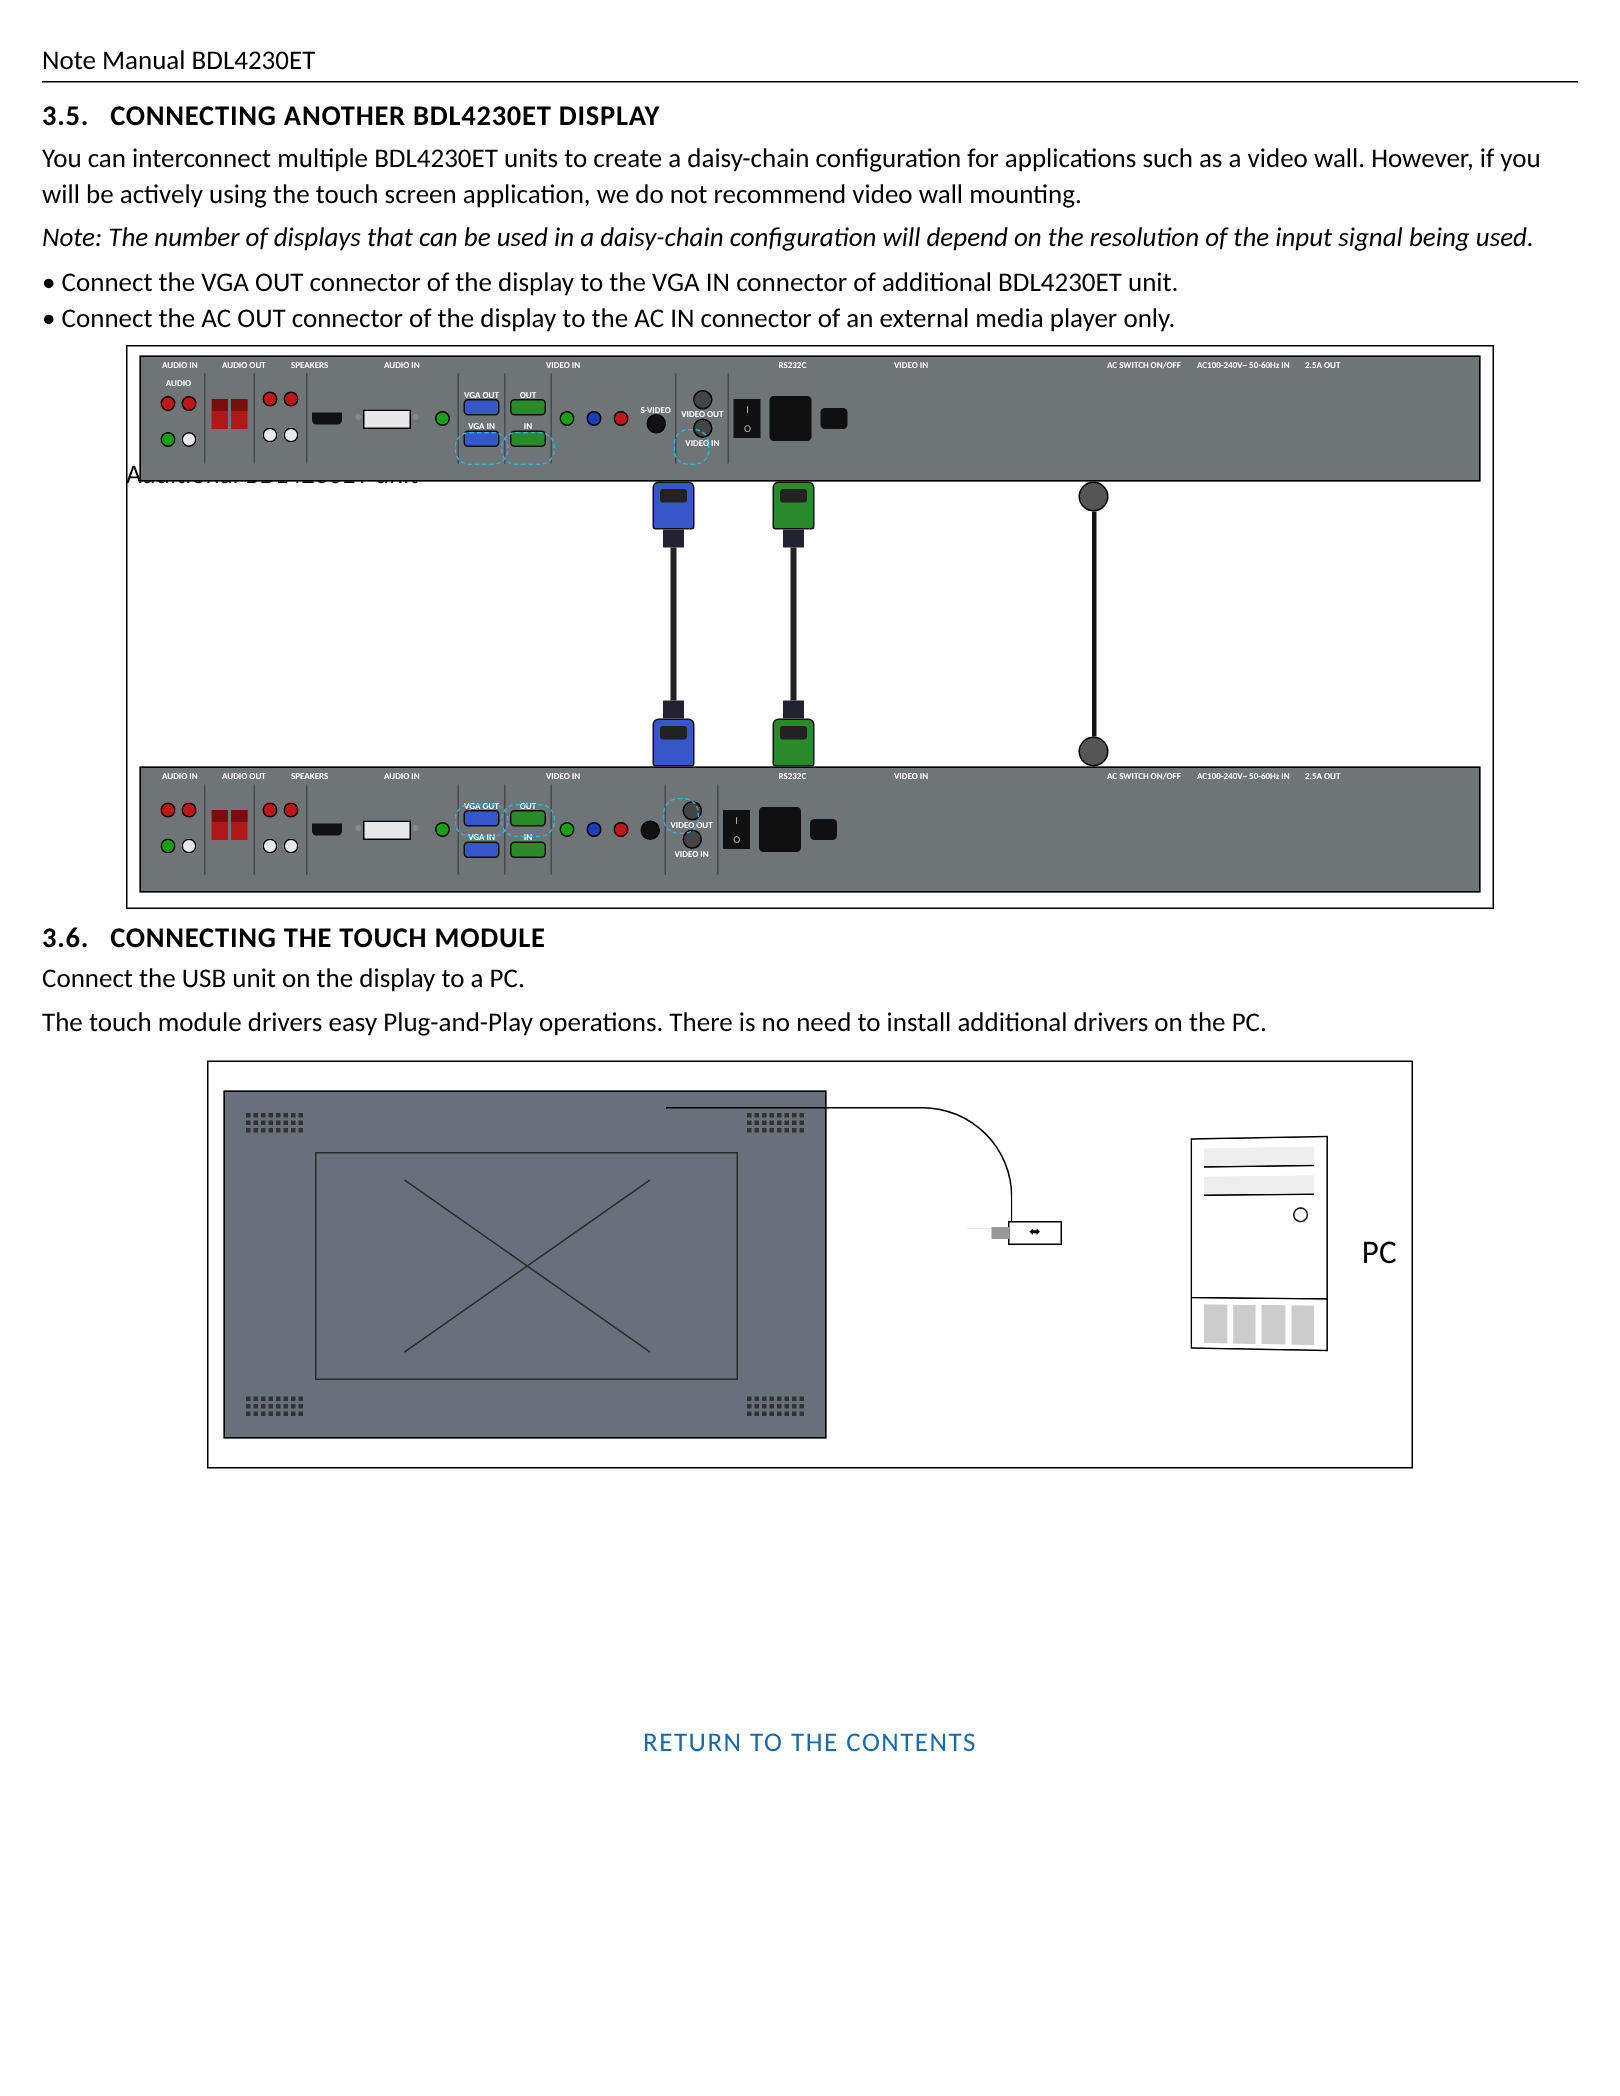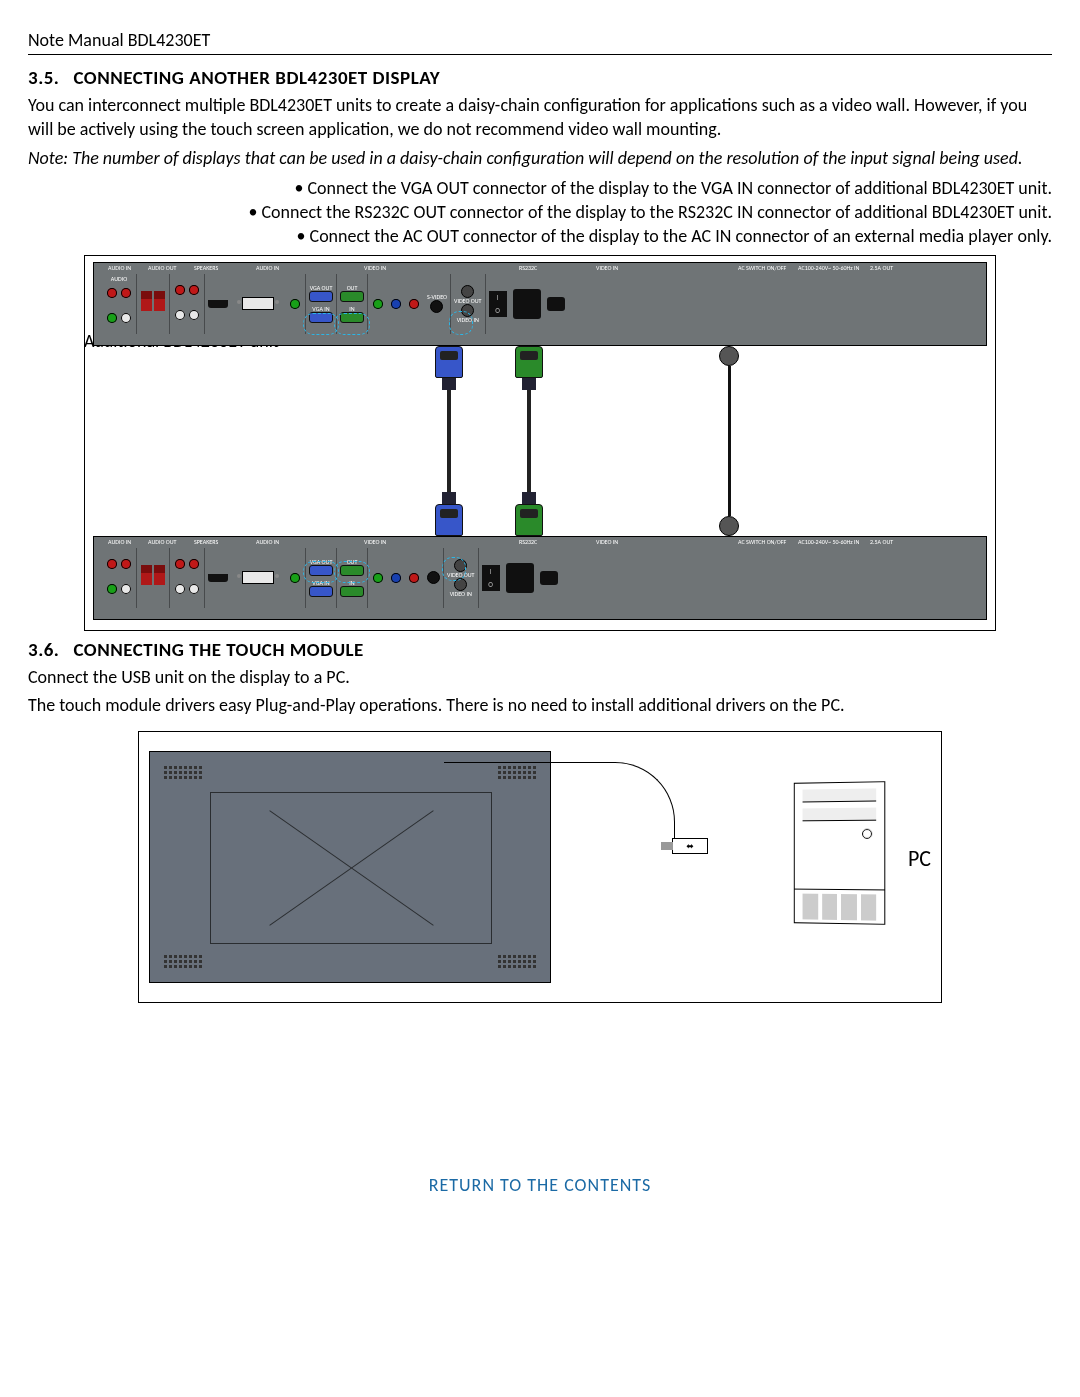--- a/index.html
+++ b/index.html
@@ -27,21 +27,21 @@
     font-size: 19px;
     letter-spacing: 0.5px;
     margin-top: 10px;
   }
   .sect-num { margin-right: 14px; }
   .body-p { margin: 2px 0 4px 0; }
   .note {
     font-style: italic;
     margin: 4px 0 6px 0;
   }
-  ul.bullets { list-style: none; padding: 0; margin: 2px 0 6px 0; text-align: right; }
+  ul.bullets { list-style: none; padding: 0; margin: 2px 0 6px 0; }
   ul.bullets li::before { content: "• "; }
 
   
   .panel-box {
     margin: 6px 56px 2px 56px;
     border: 1px solid #000;
     padding: 6px 8px 10px 8px;
     background: #fff;
   }
   .panel {
@@ -53,20 +53,21 @@
     align-items: center;
     padding: 0 8px;
     overflow: hidden;
   }
   .lbl {
     position: absolute;
     color: #fff;
     font-size: 6px;
     text-align: center;
     line-height: 1;
+    font-weight: bold;
   }
   .section { display:flex; flex-direction:column; align-items:center; margin:0 3px;}
   .jack {
     width: 10px; height: 10px; border-radius: 50%;
     background: #111; display: inline-block; margin: 2px;
     box-shadow: inset 0 0 0 1px #000;
   }
   .jack.red { background: #c01818; }
   .jack.green { background: #18a018; }
   .jack.blue { background: #1840b0; }
@@ -169,21 +170,20 @@
 <div class="header-line">Note Manual BDL4230ET</div>
 <hr class="rule">
 
 <div class="sect-title">
   <span class="sect-num">3.5.</span><span>CONNECTING ANOTHER BDL4230ET DISPLAY</span>
 </div>
 <p class="body-p">You can interconnect multiple BDL4230ET units to create a daisy-chain configuration for applications such as a video wall. However, if you will be actively using the touch screen application, we do not recommend video wall mounting.</p>
 <p class="note">Note: The number of displays that can be used in a daisy-chain configuration will depend on the resolution of the input signal being used.</p>
 <ul class="bullets">
   <li>Connect the VGA OUT connector of the display to the VGA IN connector of additional BDL4230ET unit.</li>
-  <li>Connect the RS232C OUT connector of the display to the RS232C IN connector of additional BDL4230ET unit.</li>
   <li>Connect the AC OUT connector of the display to the AC IN connector of an external media player only.</li>
 </ul>
 
 <div class="panel-box">
 
   <div class="panel">
     <span class="lbl" style="left:14px;top:2px">AUDIO IN</span>
     <span class="lbl" style="left:54px;top:2px">AUDIO OUT</span>
     <span class="lbl" style="left:100px;top:2px">SPEAKERS</span>
     <span class="lbl" style="left:162px;top:2px">AUDIO IN</span>

